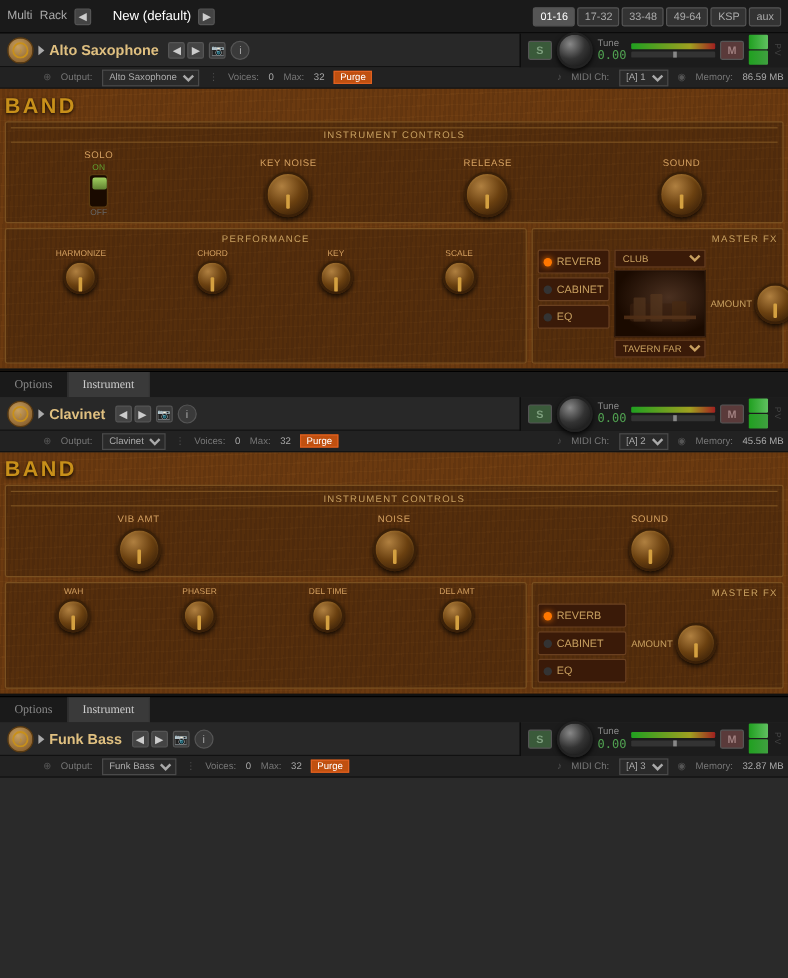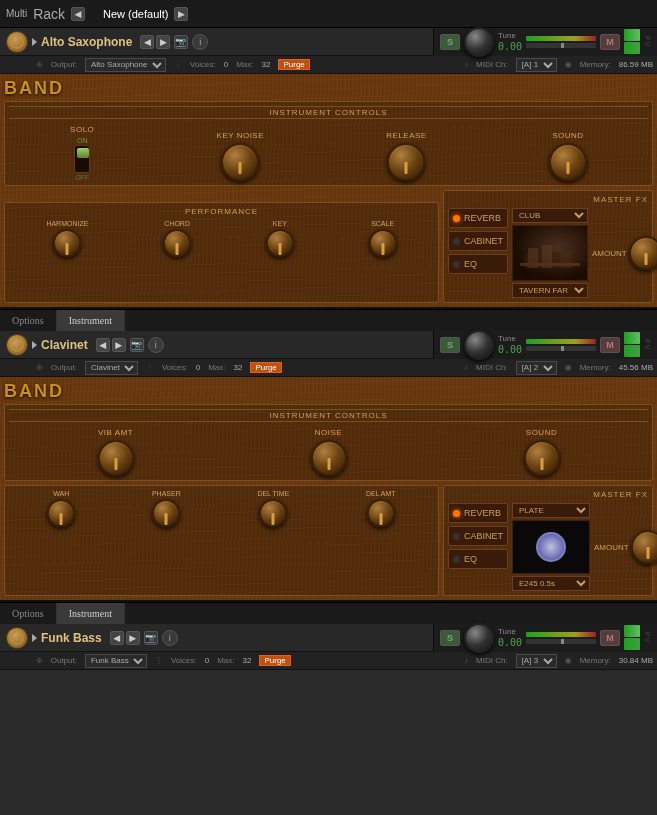--- a/index.html
+++ b/index.html
@@ -282,24 +282,32 @@
     }
 
   </style>
 </head>
 <body>
 
 <div class="main-container">
 
   <div class="top-bar">
     <span style="color:#aaa;font-size:10px;">Multi</span>
-    <span style="color:#aaa;font-size:14px;">Rack</span>
+    <span style="color:#aaa;font-size:10px;">Rack</span>
     <div class="arrow-btn">◀</div>
     <span style="color:#fff;font-size:11px;padding-left:12px;">New (default)</span>
     <div class="arrow-btn">▶</div>
+    <div class="top-tabs">
+      <div class="top-tab active">01-16</div>
+      <div class="top-tab">17-32</div>
+      <div class="top-tab">33-48</div>
+      <div class="top-tab">49-64</div>
+      <div class="top-tab">KSP</div>
+      <div class="top-tab">aux</div>
+    </div>
   </div>
 
   <div class="inst-block-wrapper">
 
     <div style="display:flex; background:#282828; border-bottom:1px solid #111; height:28px; align-items:center;">
       <div style="display:flex; align-items:center; gap:4px; padding:0 6px; flex:1;">
         <div class="inst-icon">
           <svg width="14" height="14" viewBox="0 0 14 14">
               <circle cx="7" cy="7" r="6" fill="none" stroke="#c8901a" stroke-width="1.5"></circle>
               <text x="7" y="10" text-anchor="middle" font-size="7" fill="#c8901a">♪</text>
@@ -392,21 +400,21 @@
 
               <div class="control-item">
                 <span class="control-label">SOUND</span>
                 <div class="knob" style="width:38px;height:38px;"></div>
               </div>
             </div>
           </div>
 
           <div style="display:flex;gap:4px;">
 
-            <div style="flex:1;border:1px solid #7a5020;border-radius:2px;padding:4px;background:rgba(0,0,0,0.2);margin-top:12px;">
+            <div style="flex:1;border:1px solid #7a5020;border-radius:2px;padding:4px;background:rgba(0,0,0,0.2);">
               <div style="text-align:center;font-size:8px;color:#c8a060;letter-spacing:1px;margin-bottom:4px;">PERFORMANCE</div>
               <div style="display:flex;justify-content:space-around;">
                 <div class="knob-wrap">
                   <span style="font-size:7px;color:#d4a060;">HARMONIZE</span>
                   <div class="knob knob-small"></div>
                 </div>
                 <div class="knob-wrap">
                   <span style="font-size:7px;color:#d4a060;">CHORD</span>
                   <div class="knob knob-small"></div>
                 </div>
@@ -601,34 +609,20 @@
                   </div>
                   <div class="fx-btn">
                     <div class="fx-led off"></div>
                     <span>CABINET</span>
                   </div>
                   <div class="fx-btn">
                     <div class="fx-led off"></div>
                     <span>EQ</span>
                   </div>
                 </div>
-                <div style="display:flex;flex-direction:column;gap:2px;width:80px;">
-                  <select class="fx-select">
-                    <option>PLATE</option>
-                    <option>CLUB</option>
-                    <option>HALL</option>
-                  </select>
-                  <div style="width:78px;height:54px;background:#0a0808;border:1px solid #3a2010;display:flex;align-items:center;justify-content:center;position:relative;overflow:hidden;">
-                    <div class="plate-circle"></div>
-                  </div>
-                  <select class="fx-select">
-                    <option>E245 0.5s</option>
-                    <option>E245 1s</option>
-                  </select>
-                </div>
                 <div class="amount-control">
                   <span class="amount-label">AMOUNT</span>
                   <div class="knob" style="width:34px;height:34px;"></div>
                 </div>
               </div>
             </div>
           </div>
         </div>
       </div>
     </div>
@@ -690,17 +684,17 @@
       <span style="color:#aaa;">32</span>
       <div style="background:#c05010;border:1px solid #e06020;color:#fff;font-size:8px;padding:0 4px;cursor:pointer;">Purge</div>
       <span style="margin-left:auto;"></span>
       <span style="color:#555;">♪</span>
       <span>MIDI Ch:</span>
       <select class="mini-select">
         <option>[A] 3</option>
       </select>
       <span style="color:#555;">◉</span>
       <span>Memory:</span>
-      <span style="color:#aaa;">30.84 MB</span>
+      <span style="color:#aaa;">32.87 MB</span>
     </div>
   </div>
 
 </div>
 
 </body></html>

